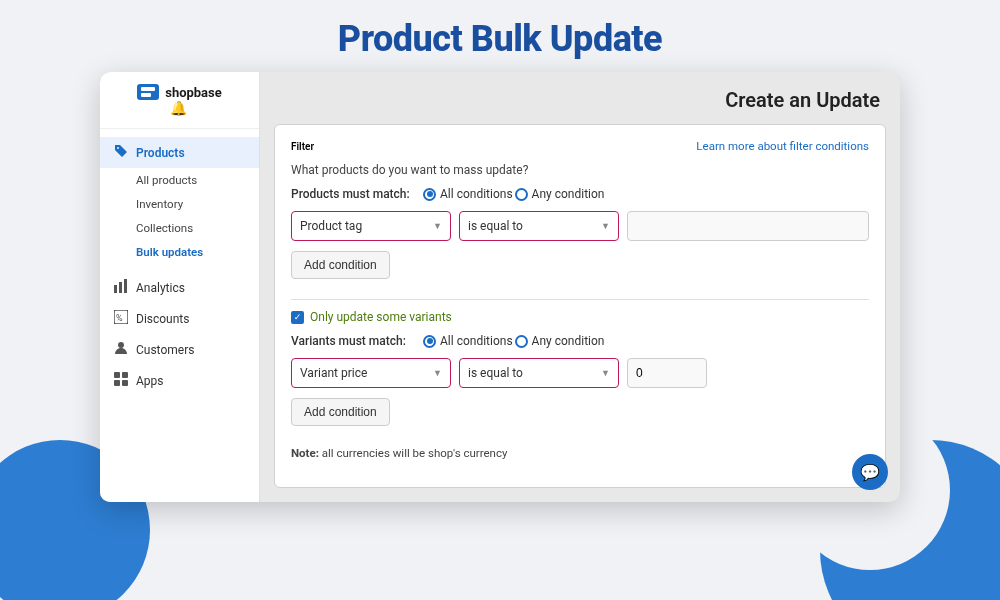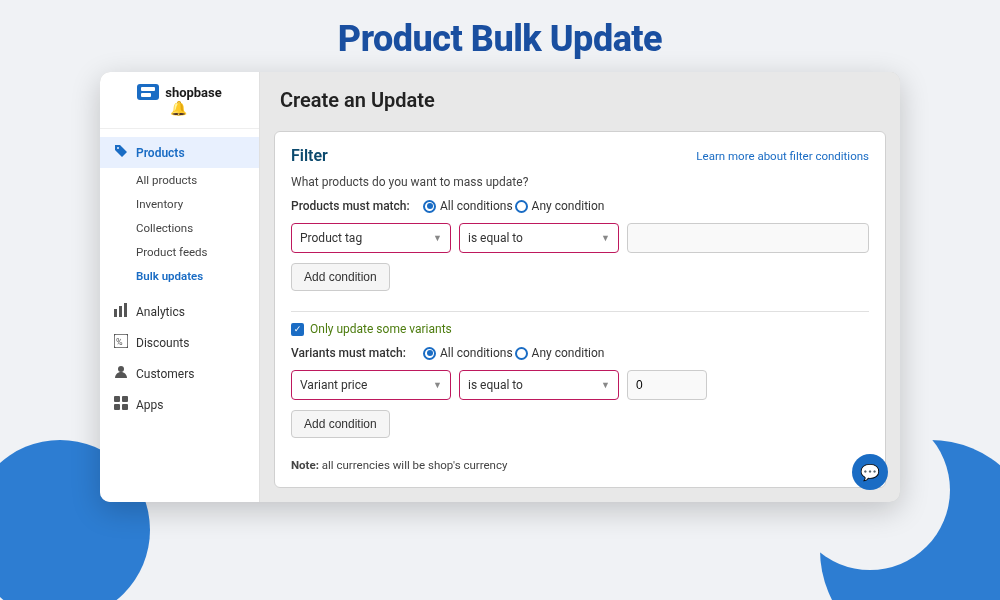--- a/index.html
+++ b/index.html
@@ -164,22 +164,23 @@
     
     .main-content {
       flex: 1;
       background: #e8e8e8;
       display: flex;
       flex-direction: column;
       position: relative;
     }
 
     .content-header {
-      padding: 16px 20px 19px 20px;
+      padding: 16px 20px 12px 20px;
       background: #e8e8e8;
+      text-align: right;
     }
 
     .content-title {
       font-size: 20px;
       font-weight: 600;
       color: #222;
     }
 
     
     .filter-panel {
@@ -193,23 +194,23 @@
     }
 
     .filter-header {
       display: flex;
       justify-content: space-between;
       align-items: center;
       margin-bottom: 10px;
     }
 
     .filter-title {
-      font-size: 16px;
+      font-size: 10px;
       font-weight: 600;
-      color: #0c4a6e;
+      color: #000000;
     }
 
     .filter-link {
       font-size: 11.5px;
       color: #1a6cc4;
       cursor: pointer;
       text-decoration: none;
     }
 
     .filter-question {
@@ -429,21 +430,20 @@
         <span>
           <svg class="nav-icon" viewBox="0 0 14 14" fill="#1a6cc4">
             <path d="M1 1h5l7 7-5 5-7-7V1zm3 2a1 1 0 100 2 1 1 0 000-2z"></path>
           </svg>
         </span>
         <span>Products</span>
       </div>
       <div class="nav-sub-item">All products</div>
       <div class="nav-sub-item">Inventory</div>
       <div class="nav-sub-item">Collections</div>
-      <div class="nav-sub-item">Product feeds</div>
       <div class="nav-sub-item active">Bulk updates</div>
 
       <div class="nav-divider"></div>
 
       <div class="nav-section-item">
         <span>
           <svg class="nav-icon" viewBox="0 0 14 14" fill="#555">
             <rect x="0" y="6" width="3" height="8"></rect>
               <rect x="5" y="3" width="3" height="11"></rect>
               <rect x="10" y="0" width="3" height="14"></rect>

